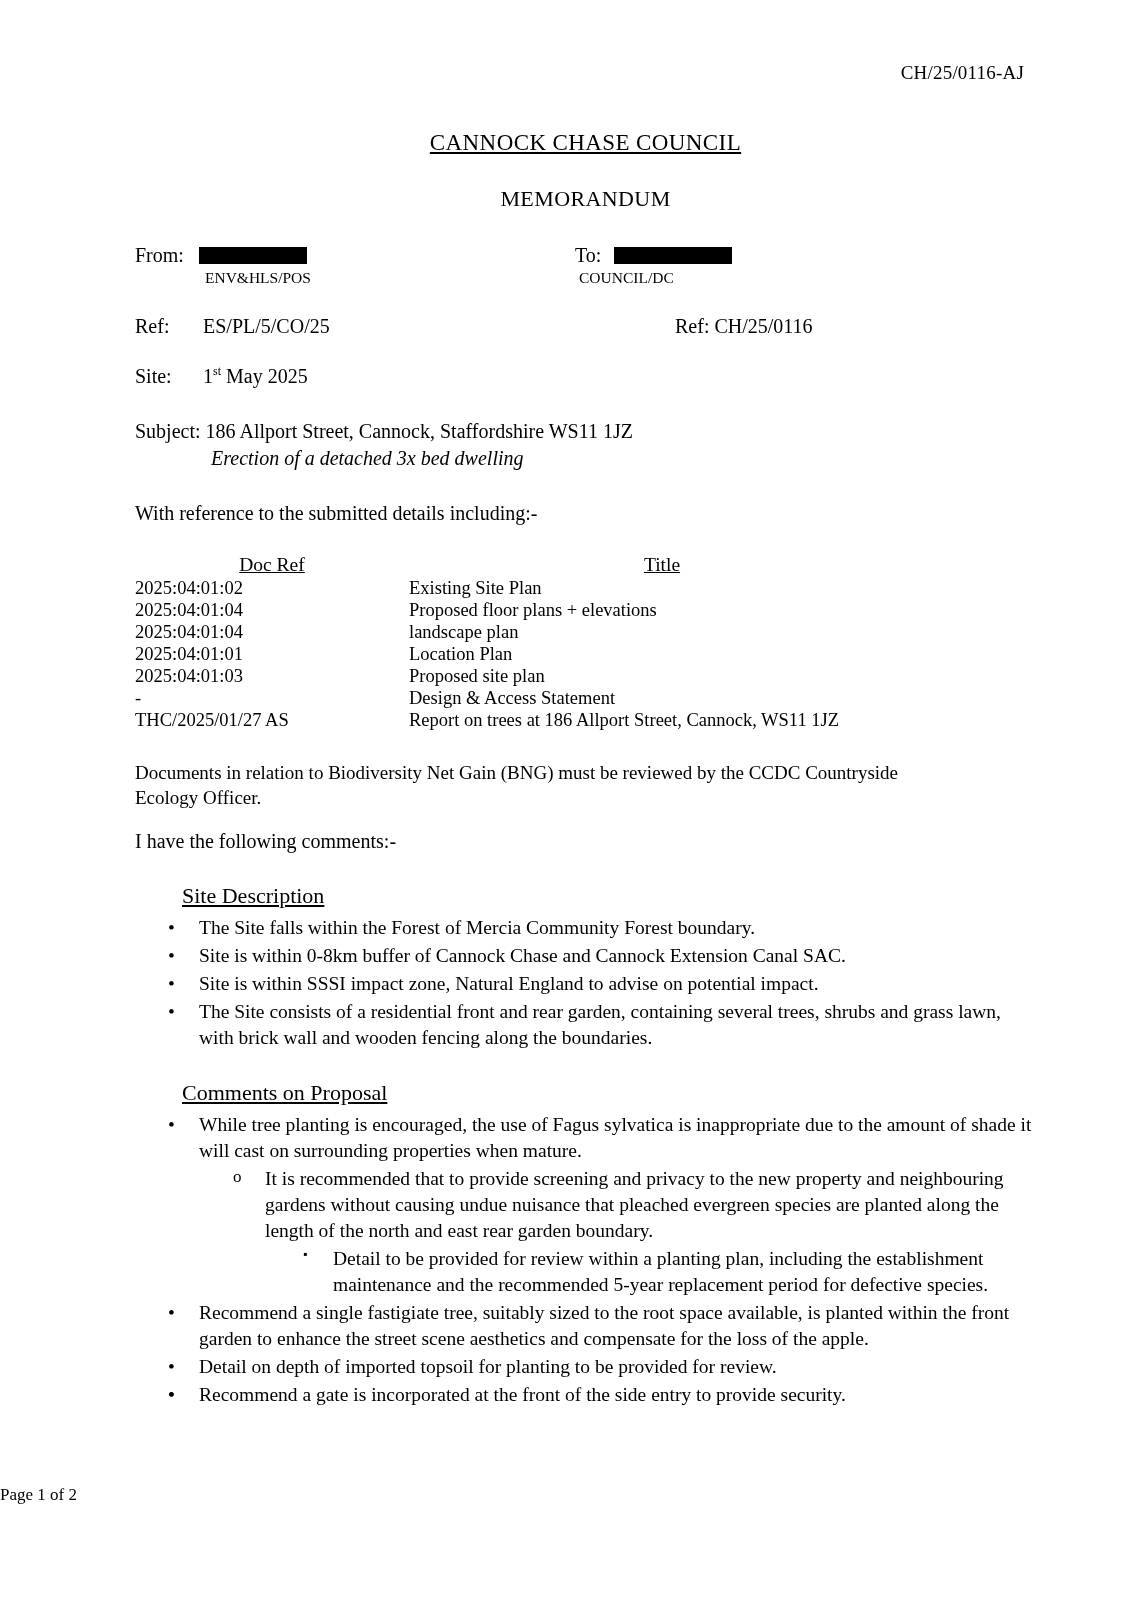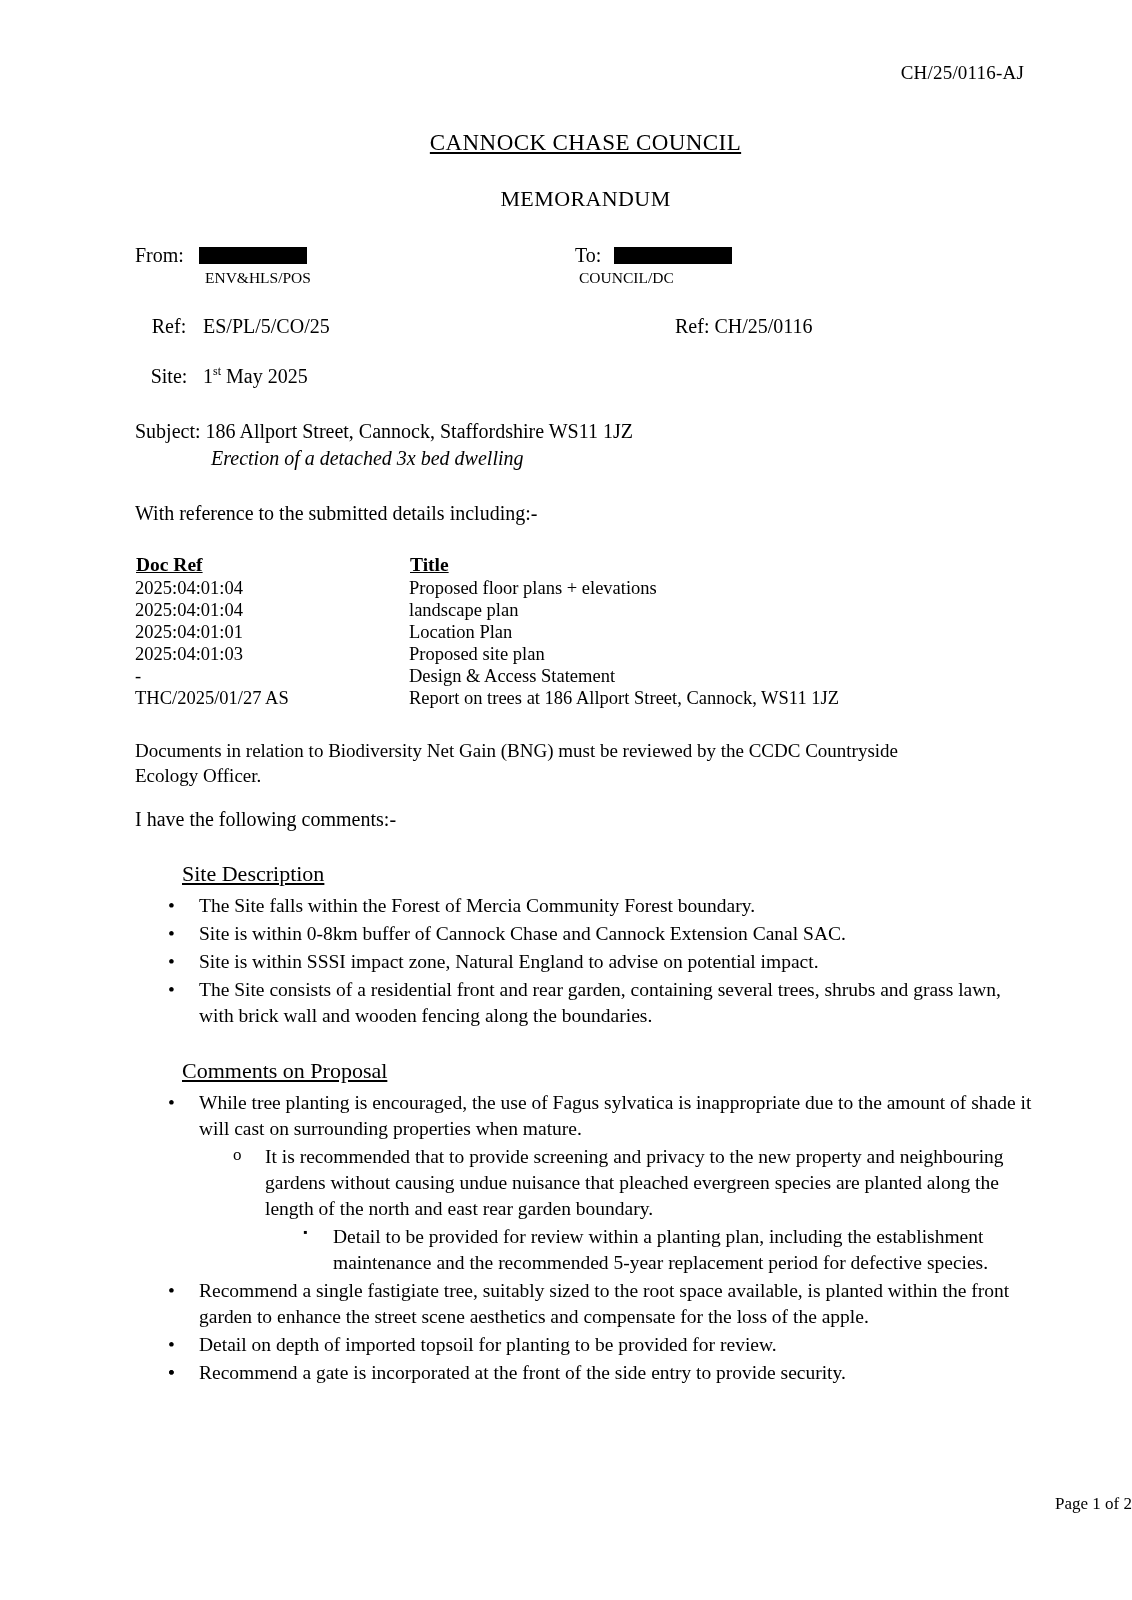--- a/index.html
+++ b/index.html
@@ -70,21 +70,21 @@
     margin-top: 2px;
   }
   .sub-label.from { margin-left: 70px; }
   .sub-label.to { margin-left: 4px; }
   .ref-row {
     display: flex;
     margin-top: 28px;
     font-size: 20px;
   }
   .ref-row .left { width: 540px; }
-  .ref-label { display: inline-block; width: 68px; text-align: center; }
+  .ref-label { display: inline-block; width: 68px; }
   .date-row {
     margin-top: 26px;
     font-size: 20px;
   }
   .date-row .ref-label { width: 68px; }
   sup { font-size: 12px; vertical-align: super; }
   .subject-row {
     margin-top: 32px;
     font-size: 20px;
   }
@@ -97,22 +97,22 @@
     margin-top: 32px;
     font-size: 20px;
   }
   table.docs {
     margin-top: 28px;
     border-collapse: collapse;
     font-size: 18.5px;
     width: 780px;
   }
   table.docs th {
-    text-align: left;
-    font-weight: bold;
+    text-align: center;
+    font-weight: normal;
     text-decoration: underline;
     padding-bottom: 2px;
     font-size: 19.5px;
   }
   table.docs td {
     padding: 0.5px 0;
     vertical-align: top;
   }
   table.docs .col-ref { width: 272px; }
   .bng-para {
@@ -172,24 +172,24 @@
     position: relative;
   }
   ul.lvl3 > li > .bullet {
     position: absolute;
     left: -30px;
     top: 1px;
     font-size: 12px;
   }
   .page-footer {
     position: absolute;
-    bottom: 86px;
+    bottom: 95px;
     left: 0;
     width: 1132px;
-    text-align: right;
+    text-align: left;
     font-size: 17px;
   }
 </style>
 </head>
 <body>
 
 <div class="page">
 
   <div class="doc-ref-top">CH/25/0116-AJ</div>
 
@@ -231,20 +231,24 @@
   <div class="ref-para">With reference to the submitted details including:-</div>
 
   <table class="docs">
     <thead>
       <tr>
         <th class="col-ref">Doc Ref</th>
         <th>Title</th>
       </tr>
     </thead>
     <tbody>
+      <tr>
+        <td>2025:04:01:02</td>
+        <td>Existing Site Plan</td>
+      </tr>
       <tr>
         <td>2025:04:01:04</td>
         <td>Proposed floor plans + elevations</td>
       </tr>
       <tr>
         <td>2025:04:01:04</td>
         <td>landscape plan</td>
       </tr>
       <tr>
         <td>2025:04:01:01</td>

